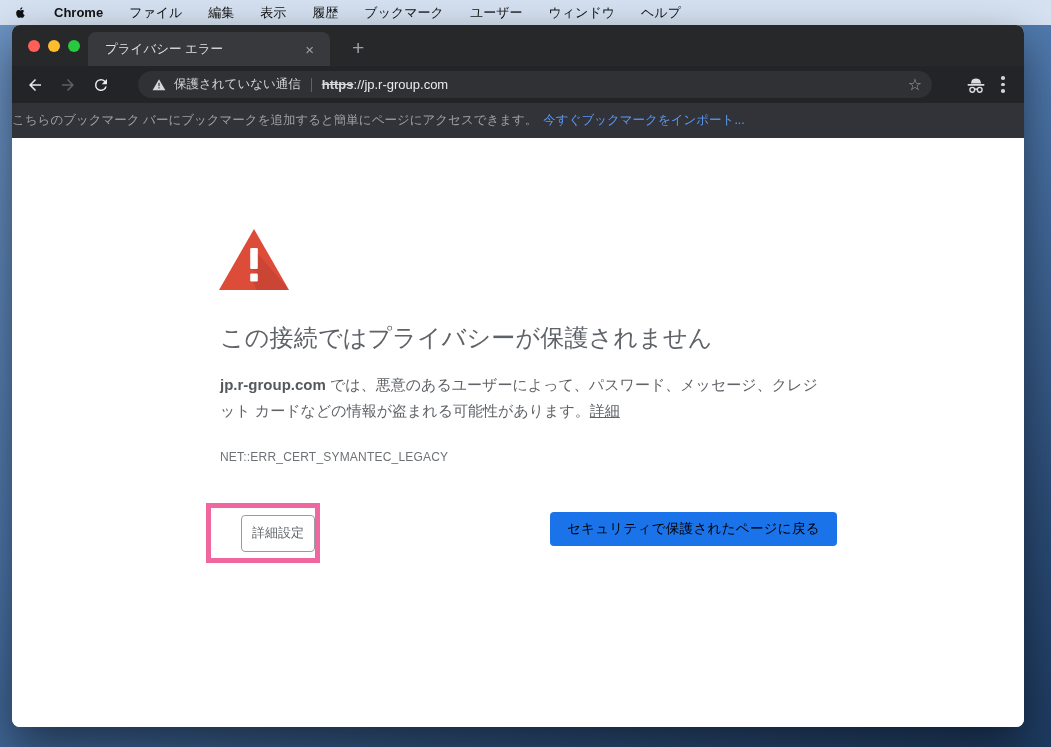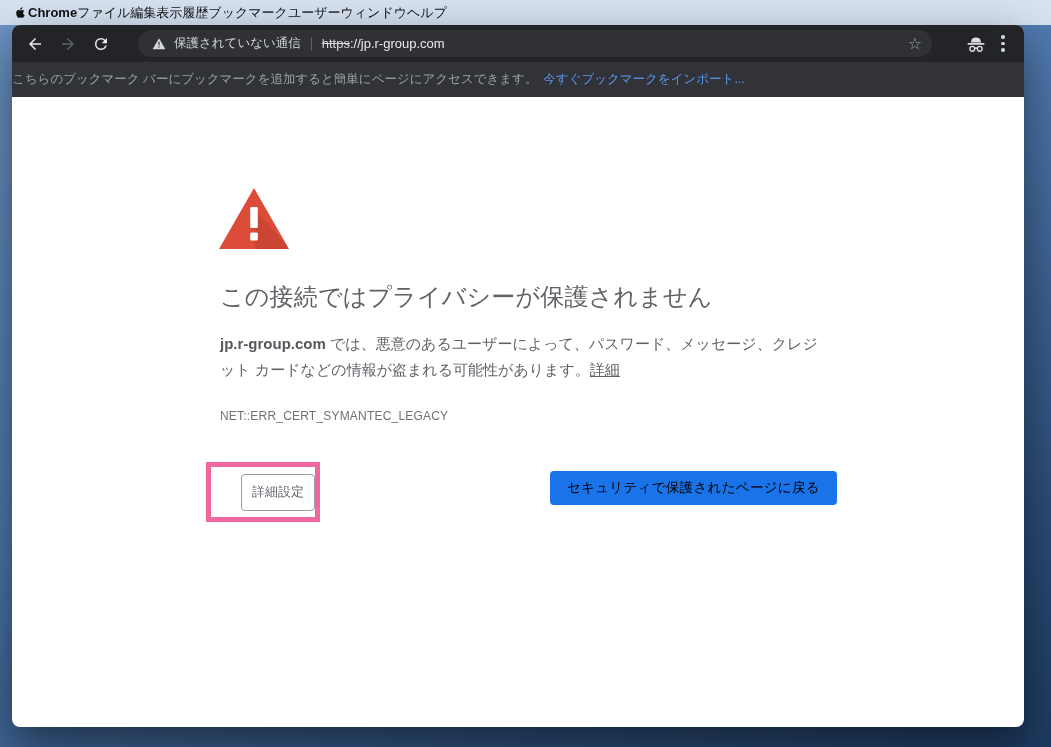--- a/index.html
+++ b/index.html
@@ -6,21 +6,21 @@
   html,body { width:1051px; height:747px; overflow:hidden; }
   body {
     font-family:"Liberation Sans","DejaVu Sans",sans-serif;
     background:linear-gradient(155deg,#6e95c5 0%,#4d77ab 45%,#2c4d78 80%,#1d3a60 100%);
     position:relative;
   }
   
   .menubar {
     position:absolute; top:0; left:0; width:1051px; height:25px;
     background:#d6e2f2; display:flex; align-items:center;
-    padding-left:14px; font-size:13px; color:#111;
+    padding-left:14px; gap:26px; font-size:13px; color:#111;
   }
   .menubar .apple { font-size:14px; width:14px; display:flex; align-items:center; }
   .menubar .app-name { font-weight:bold; }
   .menubar span { white-space:nowrap; }
   
   .window {
     position:absolute; left:12px; top:25px; width:1012px; height:702px;
     border-radius:8px; overflow:hidden;
     box-shadow:0 18px 45px rgba(0,0,0,.5);
     background:#fff;
@@ -44,21 +44,21 @@
   .nav-icon svg { width:18px; height:18px; }
   .omnibox {
     position:absolute; left:126px; top:5px; width:794px; height:27px;
     background:#303134; border-radius:14px;
     display:flex; align-items:center; padding:0 10px 0 14px; color:#d4d7da;
   }
   .omni-warn { width:14px; height:14px; margin-right:8px; flex:0 0 auto; }
   .chip-text { font-size:12.5px; color:#d4d7da; white-space:nowrap; }
   .omni-divider { width:1px; height:14px; background:#5f6368; margin:0 10px; }
   .url { font-size:13px; color:#e8eaed; white-space:nowrap; }
-  .url .scheme { text-decoration:line-through; color:#d7d9dc; font-weight:normal;text-align:center; }
+  .url .scheme { text-decoration:line-through; color:#d7d9dc; font-weight:bold;text-align:center; }
   .url .rest { font-weight:normal; }
   .omni-star { margin-left:auto; color:#9aa0a6; font-size:16px; line-height:1; }
   .incognito-badge { position:absolute; right:36px; top:7px; width:24px; height:24px; }
   .menu-dots { position:absolute; right:12px; top:8px; width:18px; height:21px;
     display:flex; flex-direction:column; align-items:center; justify-content:center; gap:3px; }
   .menu-dots i { width:3.5px; height:3.5px; border-radius:50%; background:#cfd2d6; display:block; }
   
   .bookmarksbar {
     height:35px; background:#323338; display:flex; align-items:center;
     padding-left:0; font-size:12.5px;
@@ -114,20 +114,32 @@
   <span>表示</span>
   <span>履歴</span>
   <span>ブックマーク</span>
   <span>ユーザー</span>
   <span>ウィンドウ</span>
   <span>ヘルプ</span>
 </div>
 
 <div class="window">
 
+  <div class="tabstrip">
+    <div class="traffic">
+      <i class="t-red"></i>
+      <i class="t-yellow"></i>
+      <i class="t-green"></i>
+    </div>
+    <div class="tab">
+      <span class="tab-title">プライバシー エラー</span>
+      <span class="tab-close">×</span>
+    </div>
+    <div class="newtab-btn">+</div>
+  </div>
 
   <div class="toolbar">
     <span class="nav-icon">
       <svg viewBox="0 0 24 24" fill="#e8eaed">
           <path d="M20 11H7.83l5.59-5.59L12 4l-8 8 8 8 1.41-1.41L7.83 13H20v-2z"></path>
         </svg>
     </span>
     <span class="nav-icon">
       <svg viewBox="0 0 24 24" fill="#5c6063">
           <path d="M4 13h12.17l-5.59 5.59L12 20l8-8-8-8-1.41 1.41L16.17 11H4v2z"></path>

